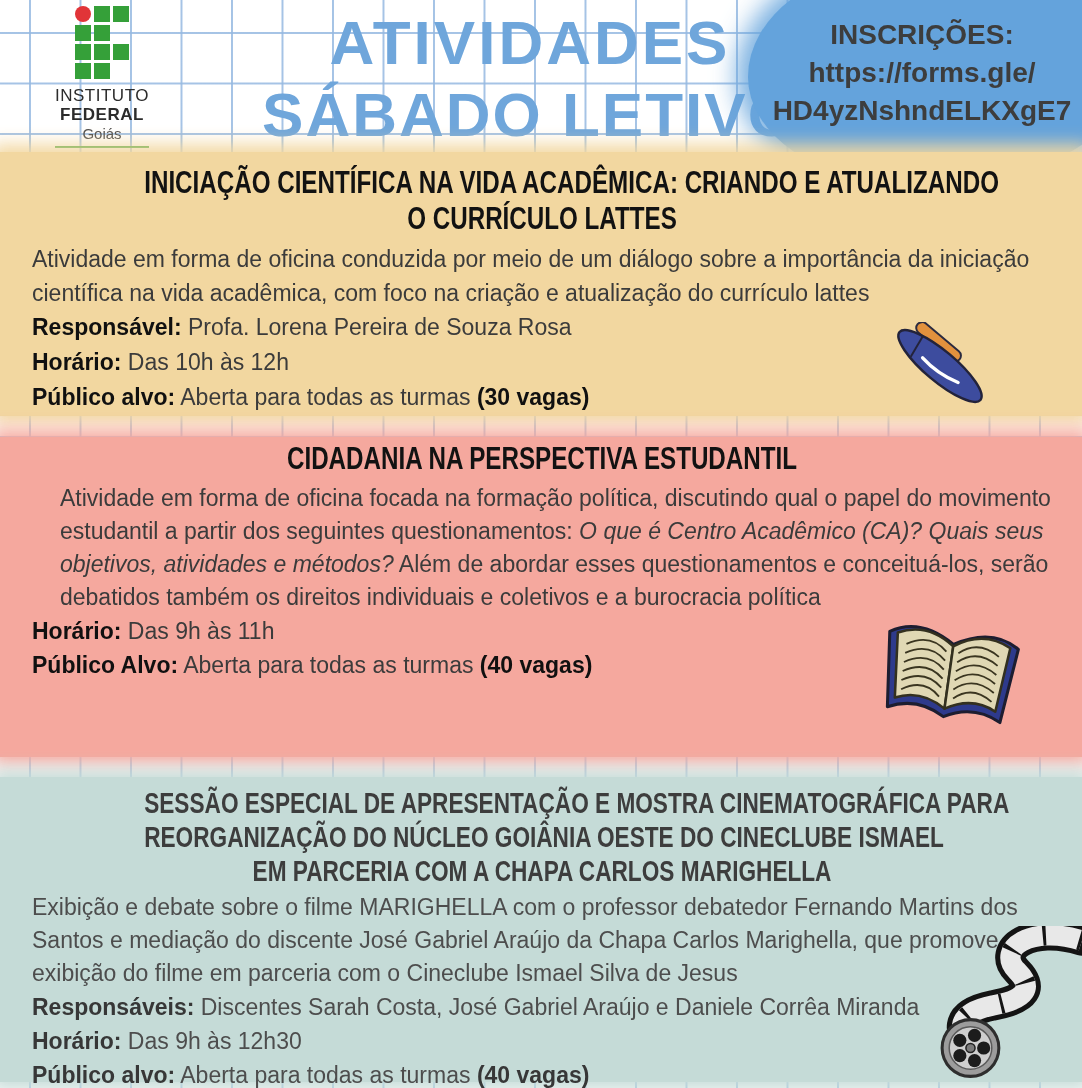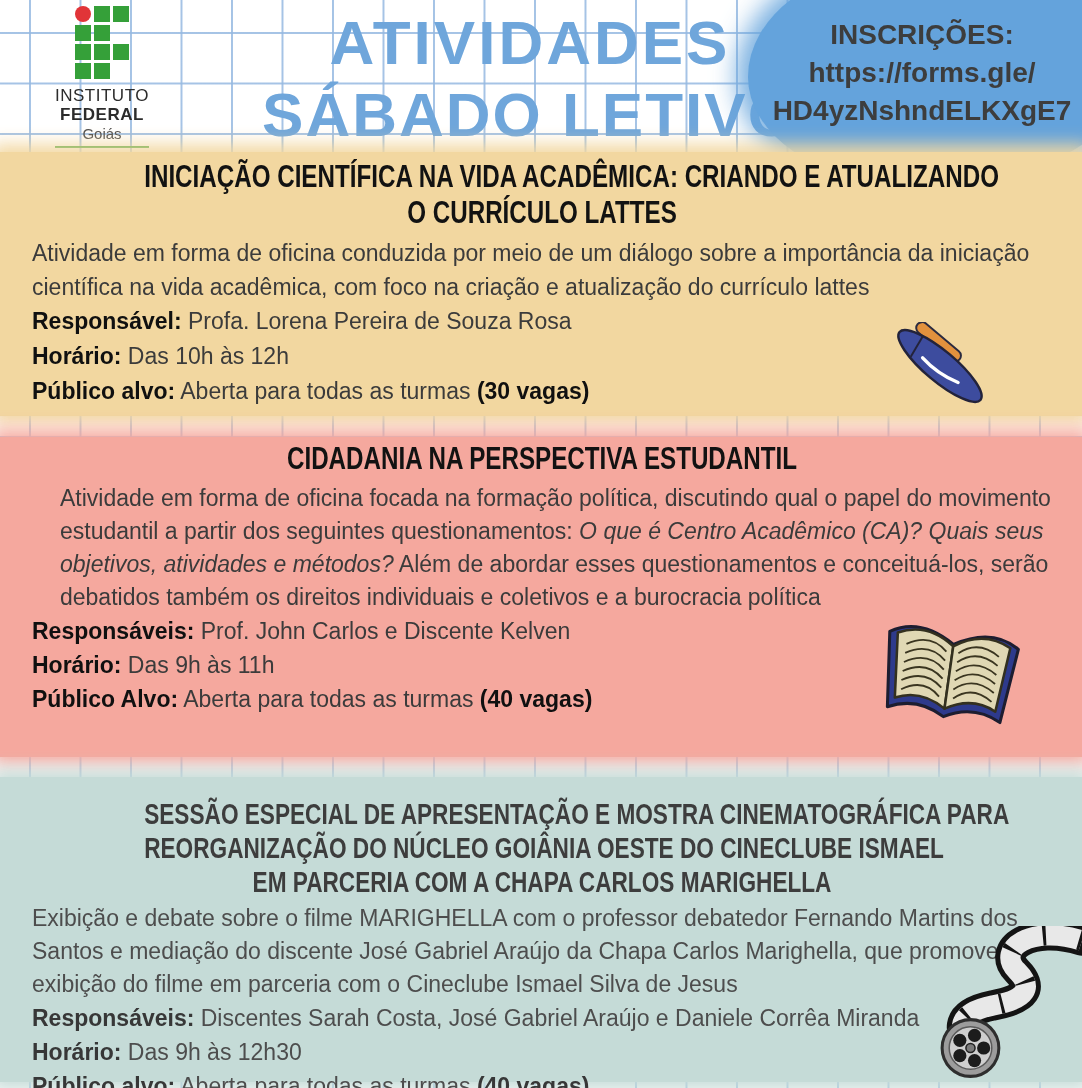--- a/index.html
+++ b/index.html
@@ -32,24 +32,24 @@
     border-radius:48% 42% 55% 47% / 58% 52% 46% 54%;
     box-shadow:0 0 24px 12px rgba(100,163,220,.85);}
   .blob-text{position:absolute;left:24px;right:44px;top:52px;text-align:center;
     font-weight:bold;color:#3d3d3d;font-size:28px;line-height:38px;}
   
   .band{position:absolute;left:0;right:0;}
   .band-inner{padding:0 30px 0 32px;}
   .band.s1{top:152px;height:264px;background:#F2D7A0;box-shadow:0 0 16px 8px rgba(242,215,160,.95);}
   .band.s2{top:437px;height:320px;background:#F5A89E;box-shadow:0 0 16px 8px rgba(245,168,158,.95);}
   .band.s3{top:777px;height:305px;background:#C5DBD7;box-shadow:0 0 16px 8px rgba(197,219,215,.95);}
-  .band-title{padding-top:7px;text-align:center;font-weight:bold;color:#121212;}
+  .band-title{padding-top:13px;text-align:center;font-weight:bold;color:#121212;}
   .band-title .tl{font-size:31px;line-height:36px;white-space:nowrap;transform:scaleX(.78);letter-spacing:0;}
   .s2 .band-title{padding-top:4px;}
-  .s3 .band-title{padding-top:20px;color:#3d3d3d;}
+  .s3 .band-title{padding-top:9px;color:#3d3d3d;}
   .s3 .band-title .tl{font-size:29px;line-height:34px;}
   .band p.desc{margin:5px 0 0 0;font-size:23px;line-height:34px;color:#3b3b3b;}
   .s2 p.desc{line-height:33px;margin-left:28px;}
   .s3 p.desc{color:#4d4d4d;line-height:33px;margin-top:3px;}
   .detail{font-size:23px;line-height:35px;color:#3b3b3b;}
   .s2 .detail{line-height:34px;}
   .s3 .detail{color:#4d4d4d;line-height:34px;}
   .detail b{color:#101010;}
   .s3 .detail b{color:#373737;}
   .band i{font-family:"Liberation Sans",sans-serif;}
@@ -128,21 +128,20 @@
       </g>
     </svg>
   </div>
 
   <div class="band s2">
     <div class="band-inner">
       <div class="band-title">
         <div class="tl">CIDADANIA NA PERSPECTIVA ESTUDANTIL</div>
       </div>
       <p class="desc"><span>Atividade em forma de oficina focada na formação política, discutindo qual o papel do movimento estudantil a partir dos seguintes questionamentos: </span><i>O que é Centro Acadêmico (CA)? Quais seus objetivos, atividades e métodos?</i><span> Além de abordar esses questionamentos e conceituá-los, serão debatidos também os direitos individuais e coletivos e a burocracia política</span></p>
-      <div class="detail"><b>Responsáveis:</b> <span>Prof. John Carlos e Discente Kelven</span></div>
       <div class="detail"><b>Horário:</b> <span>Das 9h às 11h</span></div>
       <div class="detail"><b>Público Alvo:</b> <span>Aberta para todas as turmas</span> <b>(40 vagas)</b></div>
     </div>
     <svg class="illu book" viewBox="0 0 140 125">
       <g transform="rotate(8 70 62)">
         <path d="M70 30 Q34 8 6 26 L14 100 Q42 86 70 102 Q98 86 126 100 L134 26 Q106 8 70 30 Z" fill="#2E3A8C" stroke="#1d1d30" stroke-width="3" stroke-linejoin="round"></path>
         <path d="M70 32 Q42 12 14 26 L20 90 Q44 78 70 94 Z" fill="#E0D8B4" stroke="#33301f" stroke-width="2.5" stroke-linejoin="round"></path>
         <path d="M70 32 Q98 12 126 26 L120 90 Q96 78 70 94 Z" fill="#E0D8B4" stroke="#33301f" stroke-width="2.5" stroke-linejoin="round"></path>
         <g stroke="#3a3520" stroke-width="1.8" fill="none">
           <path d="M24 36 Q46 22 64 38"></path>

